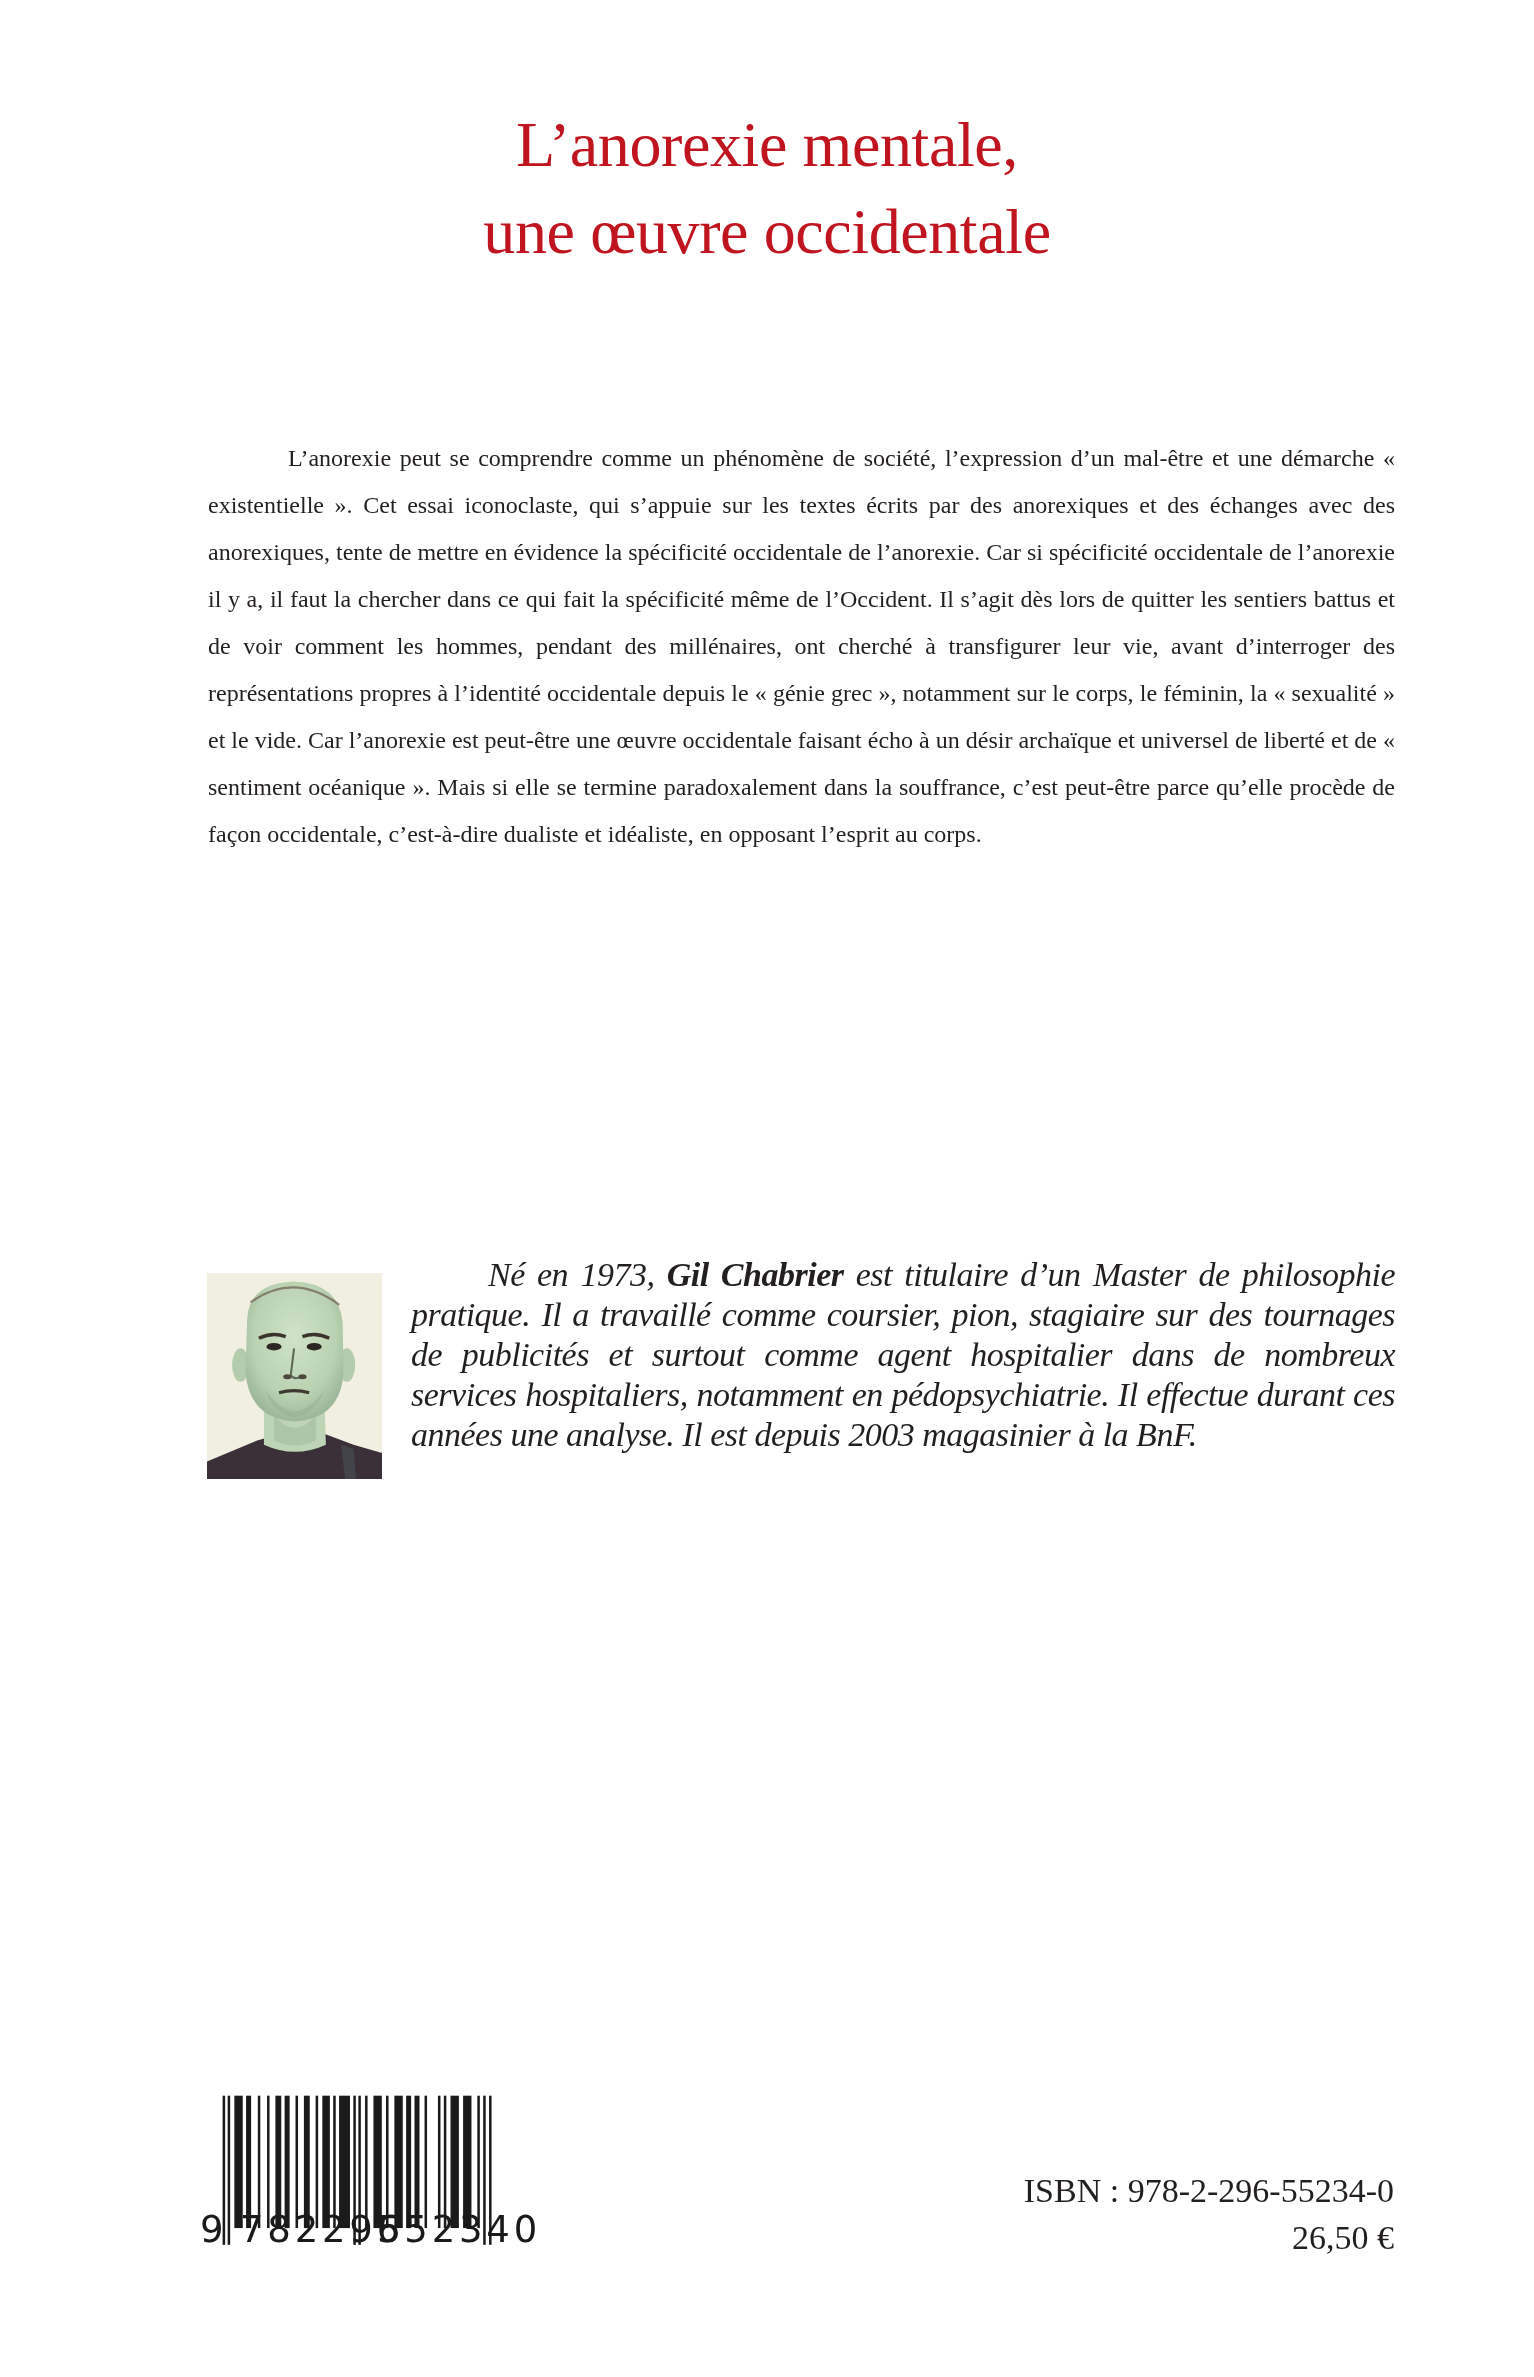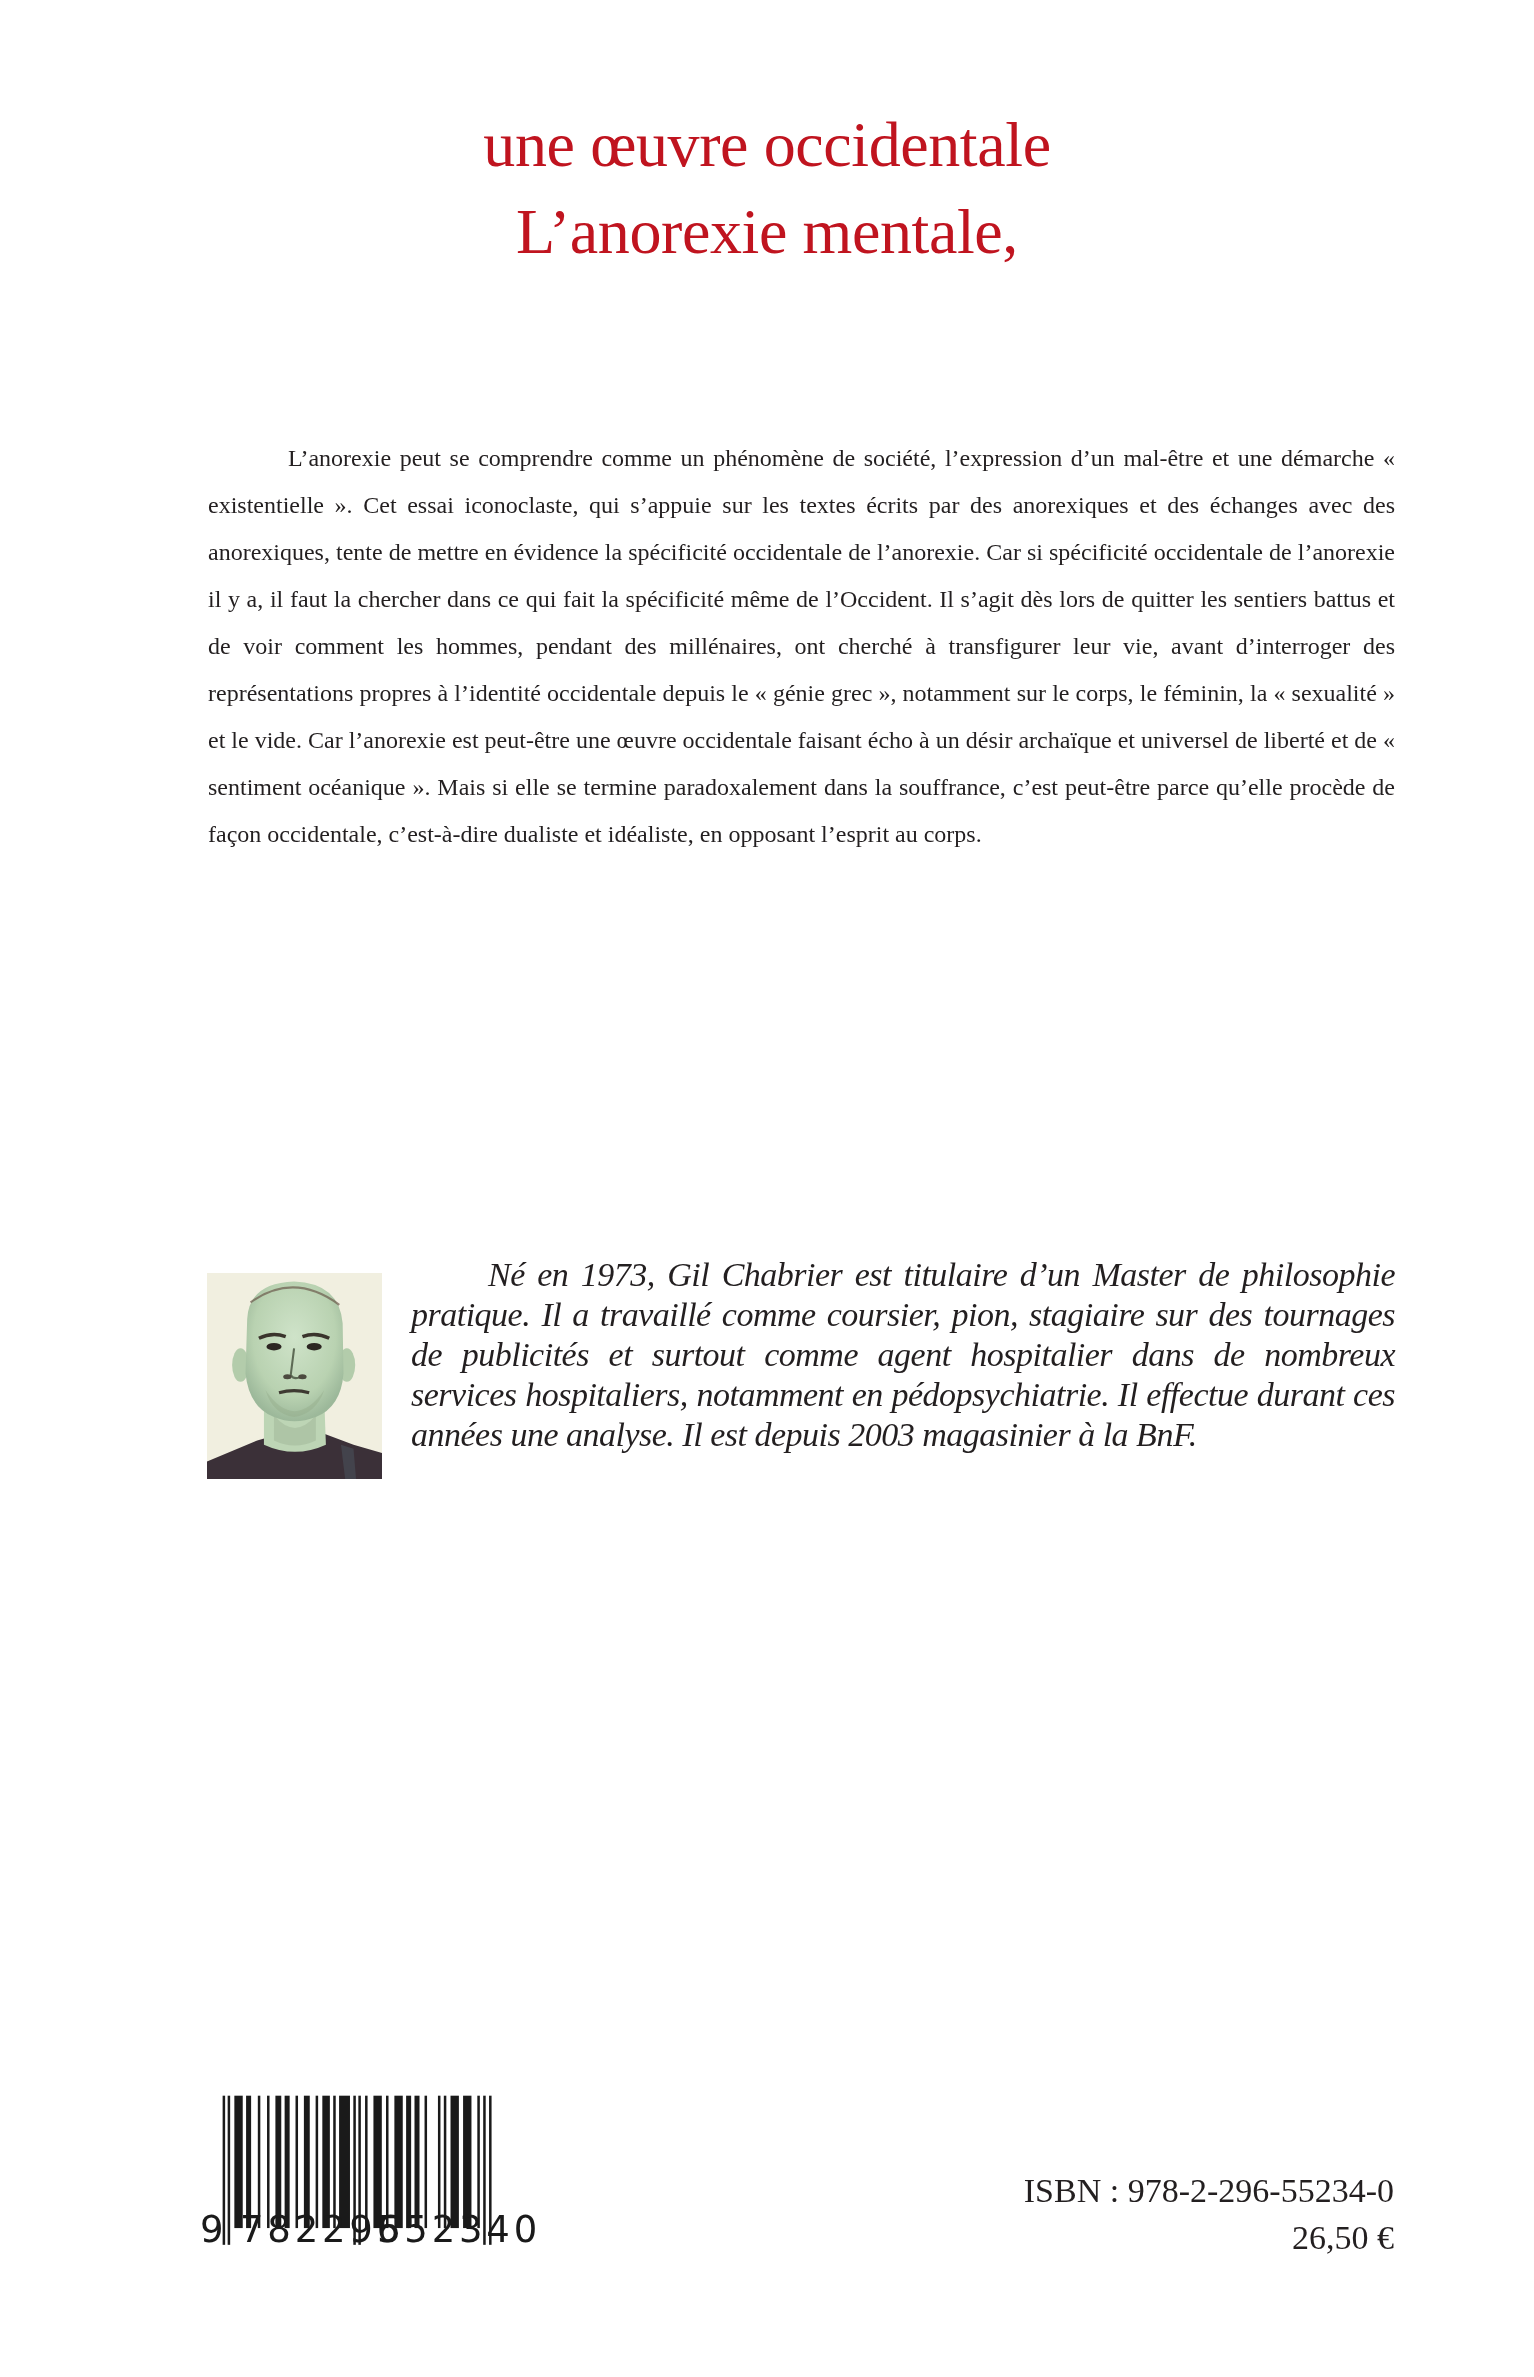--- a/index.html
+++ b/index.html
@@ -61,21 +61,21 @@
       width: 984px;
       font-size: 34px;
       line-height: 40px;
       font-style: italic;
       text-align: justify;
       text-indent: 77px;
       margin: 0;
       letter-spacing: -0.5px;
     }
     .bio b {
-      font-weight: normal;
+      font-weight: bold;
     }
 
     .barcode {
       position: absolute;
       left: 200px;
       top: 2087px;
       width: 310px;
       height: 164px;
     }
     .barcode svg { display: block; }
@@ -111,22 +111,22 @@
       font-size: 34px;
       line-height: 40px;
       text-align: right;
       white-space: nowrap;
     }
   </style>
 </head>
 <body>
 
 <h1 class="title">
+  <span>L’anorexie mentale,</span>
   <span>une œuvre occidentale</span>
-  <span>L’anorexie mentale,</span>
 </h1>
 
 <p class="blurb">L’anorexie peut se comprendre comme un phénomène de société, l’expression d’un mal-être et une démarche « existentielle ». Cet essai iconoclaste, qui s’appuie sur les textes écrits par des anorexiques et des échanges avec des anorexiques, tente de mettre en évidence la spécificité occidentale de l’anorexie. Car si spécificité occidentale de l’anorexie il y a, il faut la chercher dans ce qui fait la spécificité même de l’Occident. Il s’agit dès lors de quitter les sentiers battus et de voir comment les hommes, pendant des millénaires, ont cherché à transfigurer leur vie, avant d’interroger des représentations propres à l’identité occidentale depuis le « génie grec », notamment sur le corps, le féminin, la « sexualité » et le vide. Car l’anorexie est peut-être une œuvre occidentale faisant écho à un désir archaïque et universel de liberté et de « sentiment océanique ». Mais si elle se termine paradoxalement dans la souffrance, c’est peut-être parce qu’elle procède de façon occidentale, c’est-à-dire dualiste et idéaliste, en opposant l’esprit au corps.</p>
 
 <div class="author-photo" title="Portrait photo of the author">
   <svg width="175" height="206" viewBox="0 0 209 246" xmlns="http://www.w3.org/2000/svg">
     <defs>
       <radialGradient id="skin" cx="50%" cy="40%" r="60%">
         <stop offset="0%" stop-color="#cfe3c9"></stop>
         <stop offset="70%" stop-color="#b9d2b1"></stop>

